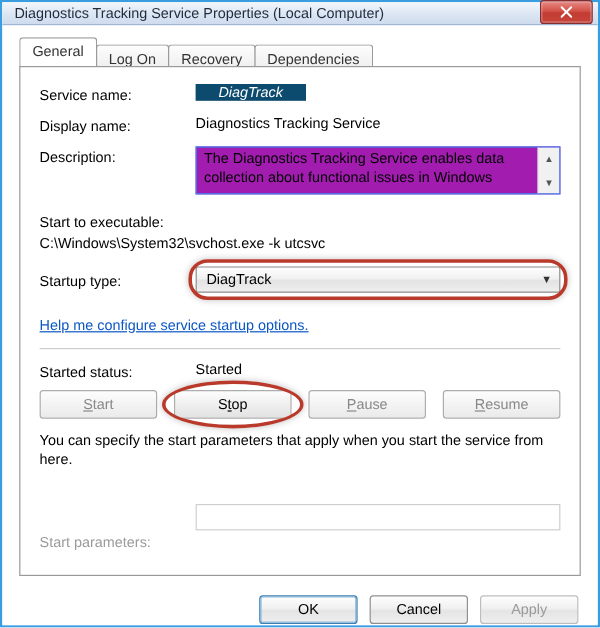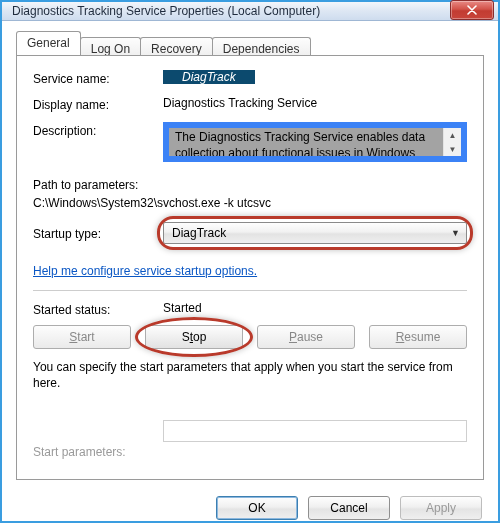--- a/index.html
+++ b/index.html
@@ -74,22 +74,22 @@
 
   .row { display: flex; align-items: flex-start; margin-bottom: 10px; }
   .row .label { width: 130px; color: #000; padding-top: 2px; }
   .row .value { flex: 1; }
 
   .selected-text {
     background: #0c4a6e; color: #fff; padding: 0 19px; font-style: italic;
   }
 
   .desc-box {
-    flex: 1; display: flex; border: 6px solid #3b82f6;
-    height: 40px; background: #a3a3a3;
+    flex: 1; display: flex; border: 1px solid #3b82f6;
+    height: 40px; background: #a21caf;
   }
   .desc-text { flex: 1; padding: 2px 6px; line-height: 1.3; color: #000; overflow: hidden; }
   .desc-scroll {
     width: 18px; display: flex; flex-direction: column; justify-content: space-between;
     border-left: 1px solid #e3e3e3; background: #f1f1f1;
   }
   .scroll-btn {
     height: 18px; display: flex; align-items: center; justify-content: center;
     font-size: 8px; color: #555;
   }
@@ -208,21 +208,21 @@
           <div class="desc-scroll">
             <div class="scroll-btn">▲</div>
             <div class="scroll-btn">▼</div>
           </div>
         </div>
       </div>
 
       <div class="section-gap"></div>
 
       <div class="path-block">
-        <div class="path-label">Path to parameters:</div>
+        <div class="path-label">Start to executable:</div>
         <div class="path-value">C:\Windows\System32\svchost.exe -k utcsvc</div>
       </div>
 
       <div class="row" style="align-items:center;">
         <div class="label">Startup type:</div>
         <div class="dropdown-wrap">
           <div class="dropdown">
             <span>DiagTrack</span>
             <span class="arrow">▼</span>
           </div>

